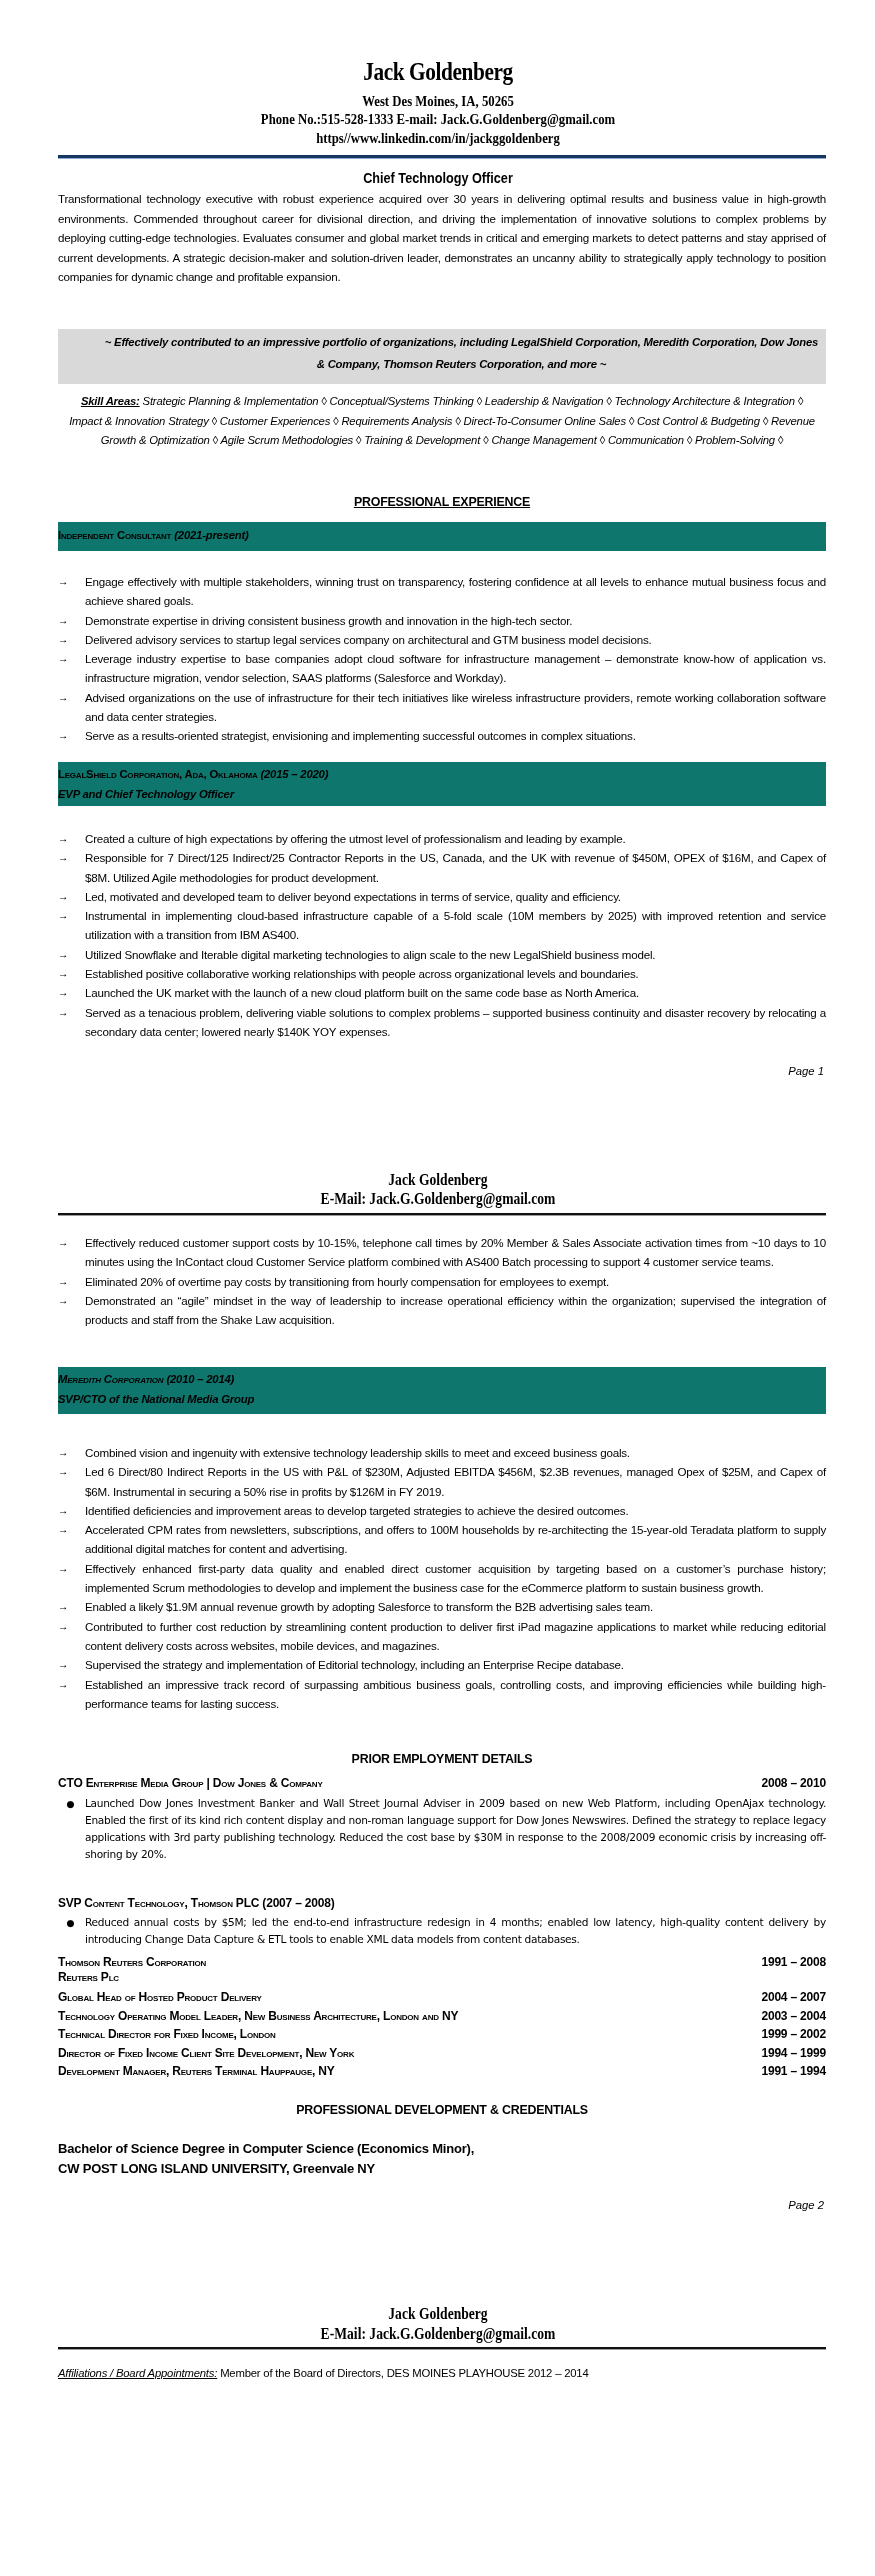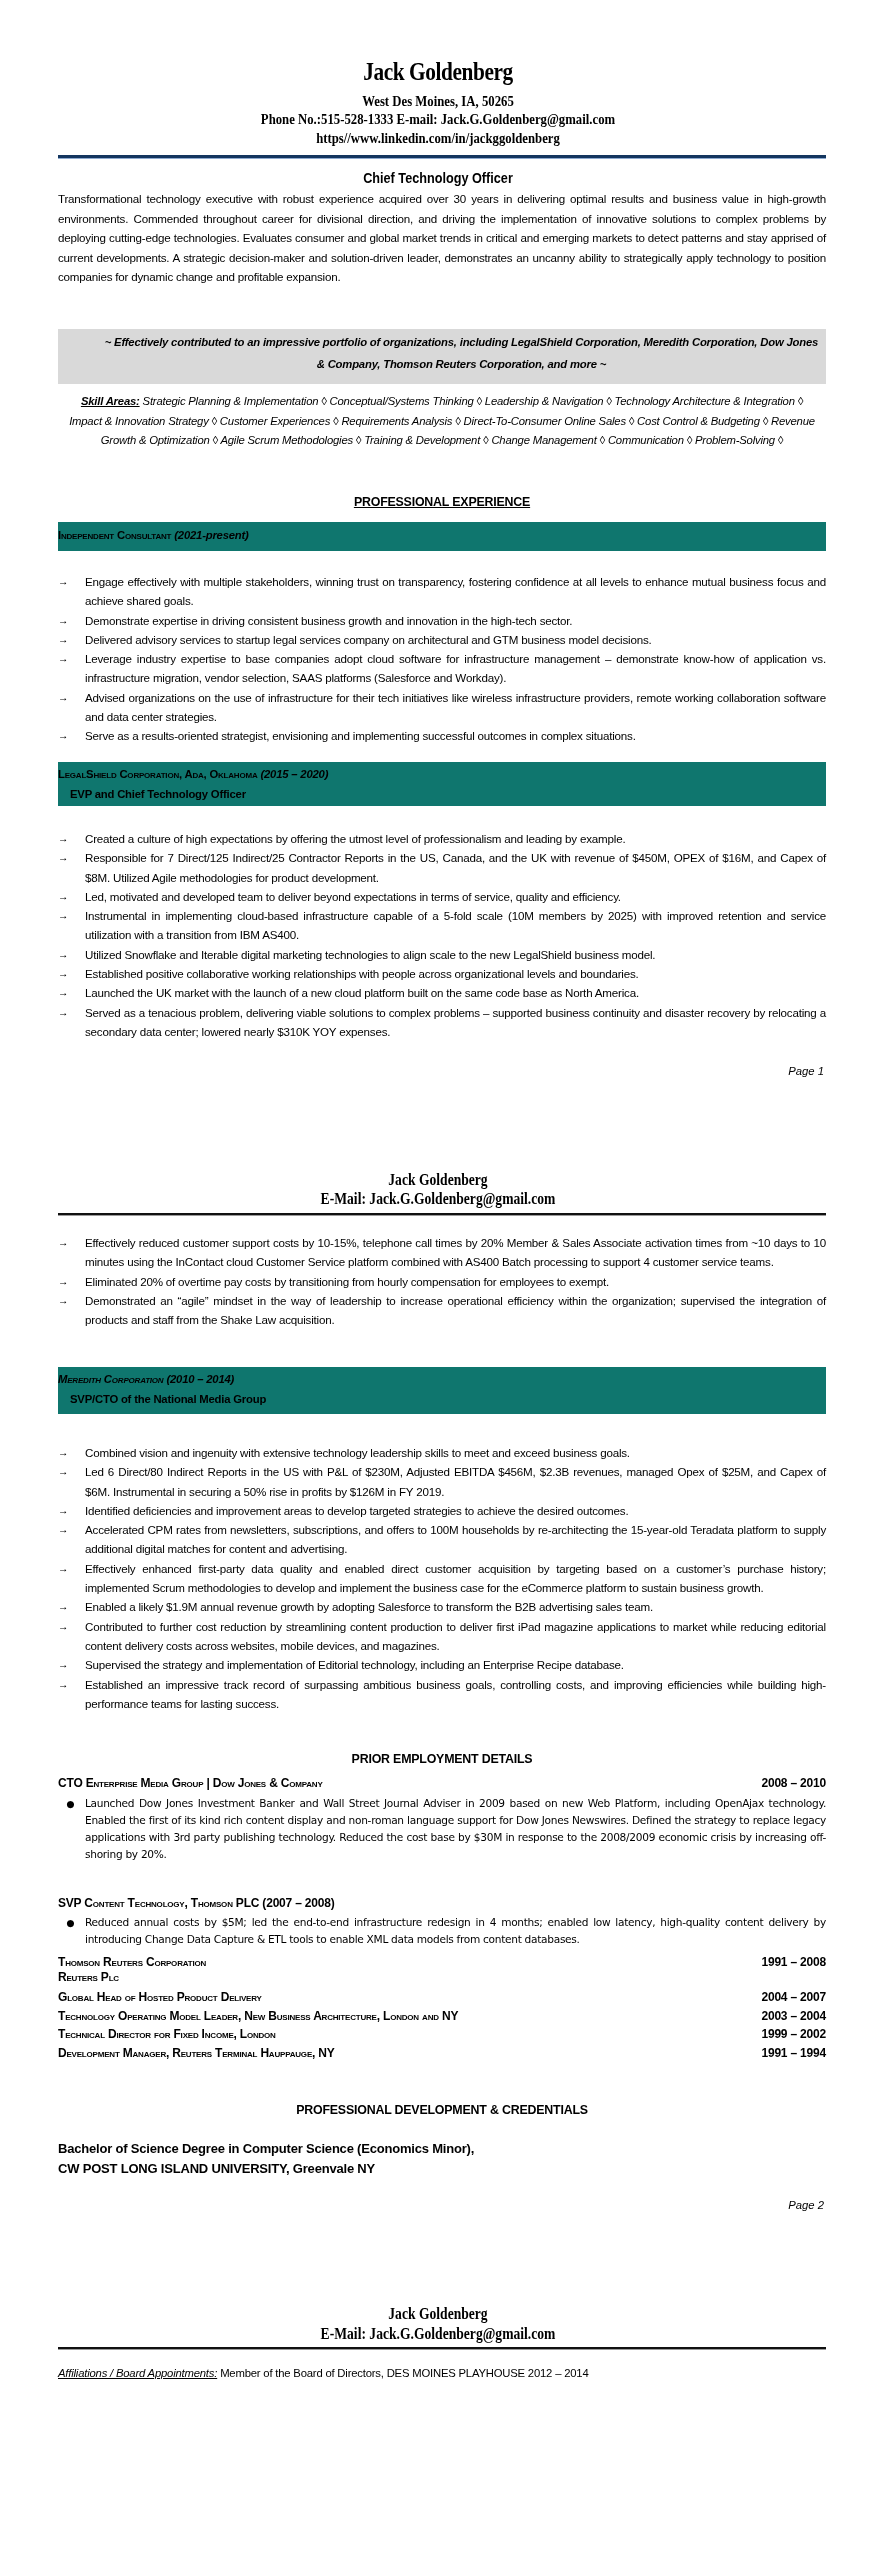--- a/index.html
+++ b/index.html
@@ -18,21 +18,21 @@
 
   .h-title { font-size: 14.4px; font-weight: bold; transform: scaleX(0.88); }
   .para { font-size: 11.6px; line-height: 19.6px; text-align: justify; letter-spacing: -0.2px; }
   .banner { background: #d9d9d9; padding: 3.1px 5.2px; font-style: italic; font-weight: bold; font-size: 11.3px; line-height: 21.6px; text-align: center; letter-spacing: -0.2px; }
   .skills { font-size: 11.3px; line-height: 19.6px; font-style: italic; text-align: center; letter-spacing: -0.2px; padding: 0 10.3px; }
   .skills .lbl { font-weight: bold; text-decoration: underline; }
   .section-h { font-size: 12.4px; font-weight: bold; text-align: center; letter-spacing: -0.2px; }
   .role-box { background: #0f766e; padding: 3.1px 0 15.5px 0; font-size: 11.3px; line-height: 19.6px; letter-spacing: -0.2px; }
   .role-box .co { font-variant: small-caps; font-weight: bold; }
   .role-box .yrs { font-style: italic; font-weight: bold; }
-  .role-box .ttl { font-weight: bold; display: block; padding-left: 12px; }
+  .role-box .ttl { font-style: italic; font-weight: bold; display: block; }
 
   ul.arrows { list-style: none; margin: 0; padding: 0; }
   ul.arrows li { position: relative; padding-left: 27px; font-size: 11.6px; line-height: 19.3px; text-align: justify; letter-spacing: -0.2px; }
   ul.arrows li .bul { position: absolute; left: 0; top: 0; width: 15.5px; font-size: 10.3px; }
 
   .page-no { font-size: 11.3px; font-style: italic; right: 52px; }
 
   .name-sm { font-size: 16px; font-weight: bold; transform: scaleX(0.85); line-height: 19.6px; }
 
   .prior-row { display: flex; justify-content: space-between; font-size: 12px; line-height: 18.5px; font-weight: bold; letter-spacing: -0.2px; }
@@ -87,21 +87,21 @@
 </div>
 
 <ul class="abs sans content arrows" style="top:829px;">
   <li><span class="bul">→</span><span>Created a culture of high expectations by offering the utmost level of professionalism and leading by example.</span></li>
   <li><span class="bul">→</span><span>Responsible for 7 Direct/125 Indirect/25 Contractor Reports in the US, Canada, and the UK with revenue of $450M, OPEX of $16M, and Capex of $8M. Utilized Agile methodologies for product development.</span></li>
   <li><span class="bul">→</span><span>Led, motivated and developed team to deliver beyond expectations in terms of service, quality and efficiency.</span></li>
   <li><span class="bul">→</span><span>Instrumental in implementing cloud-based infrastructure capable of a 5-fold scale (10M members by 2025) with improved retention and service utilization with a transition from IBM AS400.</span></li>
   <li><span class="bul">→</span><span>Utilized Snowflake and Iterable digital marketing technologies to align scale to the new LegalShield business model.</span></li>
   <li><span class="bul">→</span><span>Established positive collaborative working relationships with people across organizational levels and boundaries.</span></li>
   <li><span class="bul">→</span><span>Launched the UK market with the launch of a new cloud platform built on the same code base as North America.</span></li>
-  <li><span class="bul">→</span><span>Served as a tenacious problem, delivering viable solutions to complex problems – supported business continuity and disaster recovery by relocating a secondary data center; lowered nearly $310K YOY expenses.</span></li>
+  <li><span class="bul">→</span><span>Served as a tenacious problem, delivering viable solutions to complex problems – supported business continuity and disaster recovery by relocating a secondary data center; lowered nearly $140K YOY expenses.</span></li>
 </ul>
 
 <div class="abs sans page-no" style="top:1065px;">Page 1</div>
 
 <div class="abs serif center name-sm" style="left:0;width:876px;top:1170px;">Jack Goldenberg</div>
 <div class="abs serif center name-sm" style="left:0;width:876px;top:1189px;">E-Mail: Jack.G.Goldenberg@gmail.com</div>
 <div class="abs rule-black" style="left:58px;width:768px;top:1213px;"></div>
 
 <ul class="abs sans content arrows" style="top:1233px;">
   <li><span class="bul">→</span><span>Effectively reduced customer support costs by 10-15%, telephone call times by 20% Member &amp; Sales Associate activation times from ~10 days to 10 minutes using the InContact cloud Customer Service platform combined with AS400 Batch processing to support 4 customer service teams.</span></li>
@@ -158,20 +158,24 @@
     </div>
   <div class="prior-row">
       <span class="sc">Technology Operating Model Leader, New Business Architecture, London and NY</span>
       <span>2003 – 2004</span>
     </div>
   <div class="prior-row">
       <span class="sc">Technical Director for Fixed Income, London</span>
       <span>1999 – 2002</span>
     </div>
   <div class="prior-row">
+      <span class="sc">Director of Fixed Income Client Site Development, New York</span>
+      <span>1994 – 1999</span>
+    </div>
+  <div class="prior-row">
       <span class="sc">Development Manager, Reuters Terminal Hauppauge, NY</span>
       <span>1991 – 1994</span>
     </div>
 </div>
 
 <div class="abs sans content section-h" style="top:2103px;">PROFESSIONAL DEVELOPMENT &amp; CREDENTIALS</div>
 <div class="abs sans content edu" style="top:2131px;">
   <div>Bachelor of Science Degree in Computer Science (Economics Minor),</div>
   <div>CW POST LONG ISLAND UNIVERSITY, Greenvale NY</div>
 </div>

